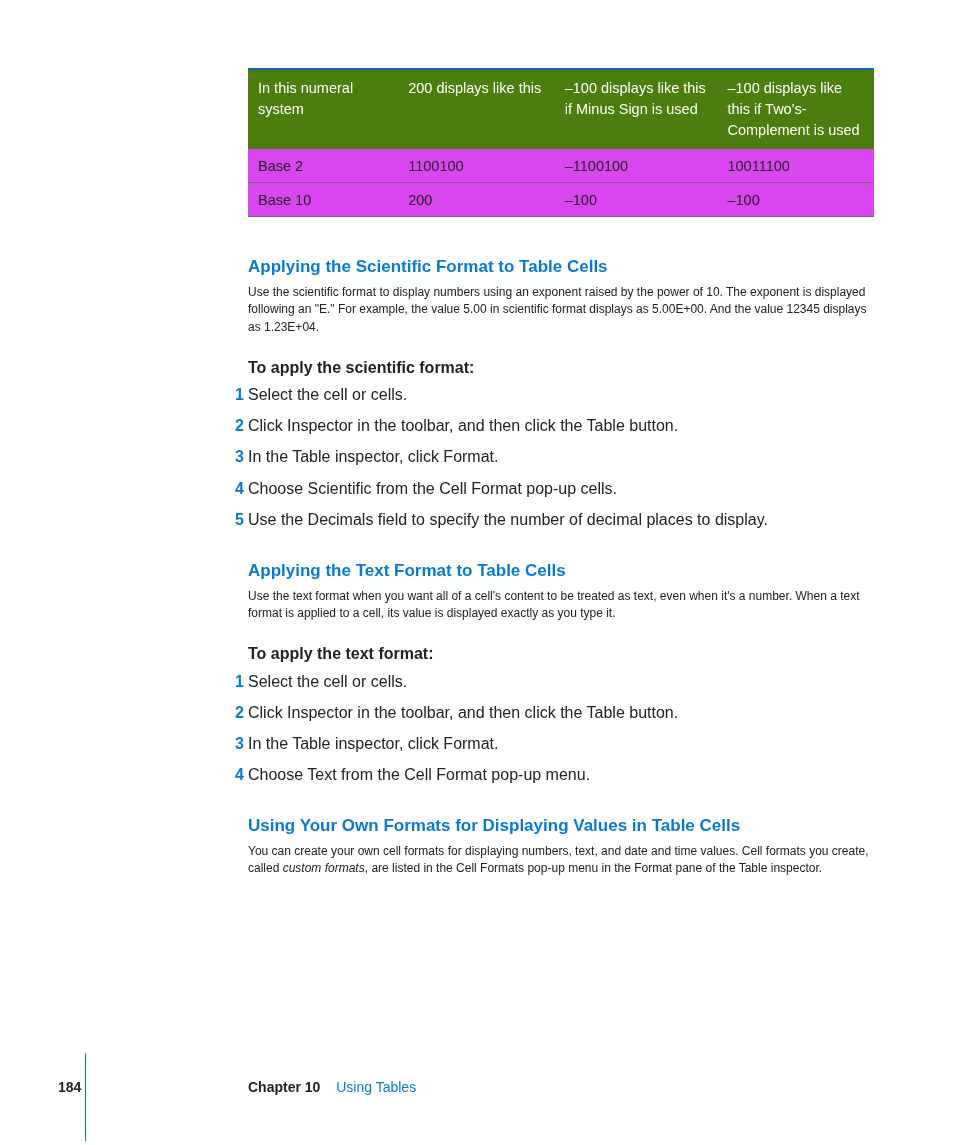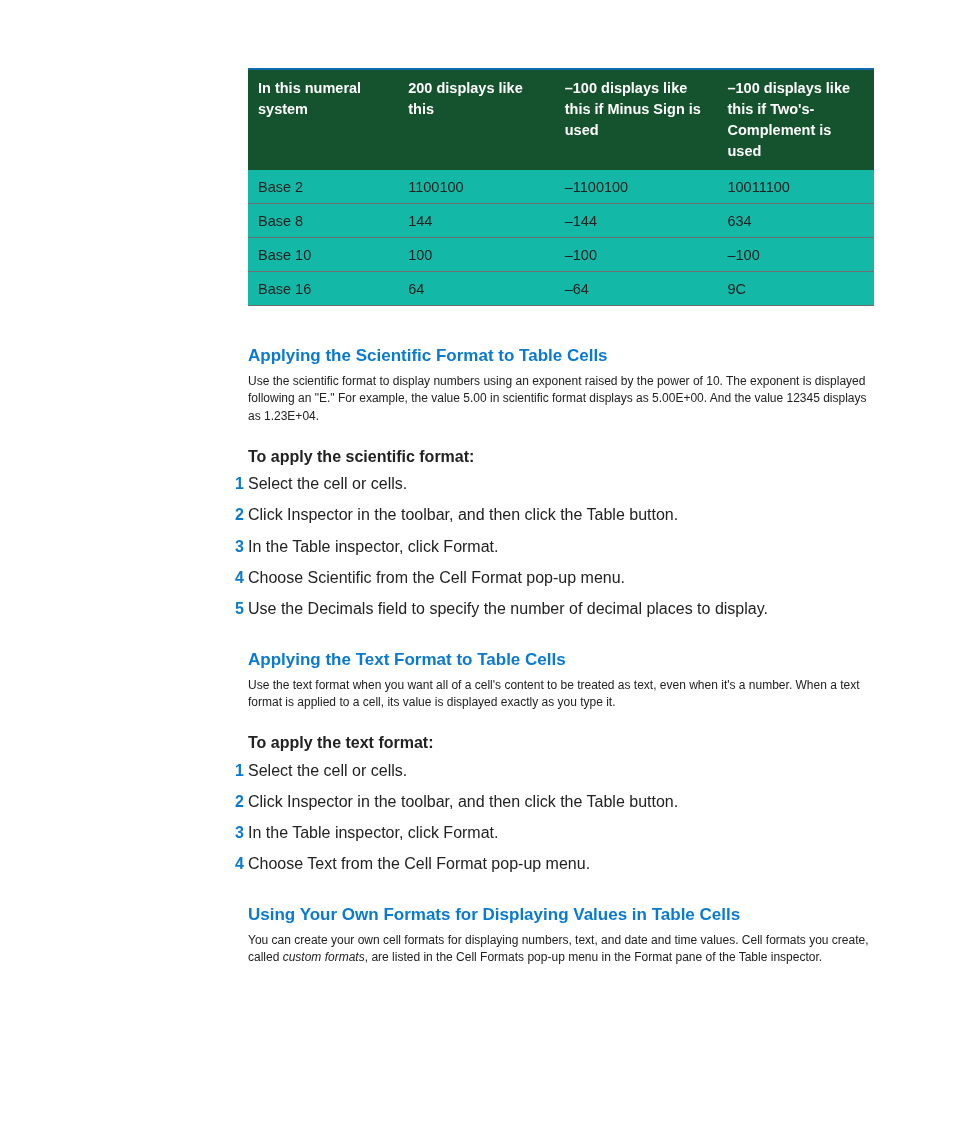--- a/index.html
+++ b/index.html
@@ -22,35 +22,35 @@
     padding: 68px 80px 0 248px;
   }
   
   table.data {
     width: 100%;
     border-collapse: collapse;
     font-size: 14.5px;
     margin-bottom: 38px;
   }
   table.data thead th {
-    background: #14532d;
+    background: #4d7c0f;
     color: #fff;
-    font-weight: 700;
+    font-weight: 400;
     text-align: left;
     vertical-align: top;
     padding: 8px 10px 8px 10px;
     border-top: 2px solid #0f6ab0;
   }
   table.data thead th + th { }
   table.data tbody td {
     padding: 7px 10px 5px 10px;
     border-bottom: 1px solid #6e6e6e;
     vertical-align: top;
     color: #222;
-    background: #14b8a6;
+    background: #d946ef;
   }
   table.data th:nth-child(1), table.data td:nth-child(1) { width: 24%; }
   table.data th:nth-child(2), table.data td:nth-child(2) { width: 25%; }
   table.data th:nth-child(3), table.data td:nth-child(3) { width: 26%; }
   table.data th:nth-child(4), table.data td:nth-child(4) { width: 25%; }
 
   h3.section {
     color: #0a7ad1;
     font-weight: 700;
     font-size: 17px;
@@ -137,49 +137,37 @@
       </tr>
     </thead>
     <tbody>
       <tr>
         <td>Base 2</td>
         <td>1100100</td>
         <td>–1100100</td>
         <td>10011100</td>
       </tr>
       <tr>
-        <td>Base 8</td>
-        <td>144</td>
-        <td>–144</td>
-        <td>634</td>
-      </tr>
-      <tr>
         <td>Base 10</td>
-        <td>100</td>
+        <td>200</td>
         <td>–100</td>
         <td>–100</td>
-      </tr>
-      <tr>
-        <td>Base 16</td>
-        <td>64</td>
-        <td>–64</td>
-        <td>9C</td>
       </tr>
     </tbody>
   </table>
 
   <div class="section-block">
     <h3 class="section">Applying the Scientific Format to Table Cells</h3>
     <p class="body">Use the scientific format to display numbers using an exponent raised by the power of 10. The exponent is displayed following an "E." For example, the value 5.00 in scientific format displays as 5.00E+00. And the value 12345 displays as 1.23E+04.</p>
     <p class="lead">To apply the scientific format:</p>
     <ol class="steps">
       <li><span class="num">1</span><span>Select the cell or cells.</span></li>
       <li><span class="num">2</span><span>Click Inspector in the toolbar, and then click the Table button.</span></li>
       <li><span class="num">3</span><span>In the Table inspector, click Format.</span></li>
-      <li><span class="num">4</span><span>Choose Scientific from the Cell Format pop-up menu.</span></li>
+      <li><span class="num">4</span><span>Choose Scientific from the Cell Format pop-up cells.</span></li>
       <li><span class="num">5</span><span>Use the Decimals field to specify the number of decimal places to display.</span></li>
     </ol>
   </div>
 
   <div class="section-block">
     <h3 class="section">Applying the Text Format to Table Cells</h3>
     <p class="body">Use the text format when you want all of a cell's content to be treated as text, even when it's a number. When a text format is applied to a cell, its value is displayed exactly as you type it.</p>
     <p class="lead">To apply the text format:</p>
     <ol class="steps">
       <li><span class="num">1</span><span>Select the cell or cells.</span></li>
@@ -189,14 +177,22 @@
     </ol>
   </div>
 
   <div class="section-block">
     <h3 class="section">Using Your Own Formats for Displaying Values in Table Cells</h3>
     <p class="body">
       <span>You can create your own cell formats for displaying numbers, text, and date and time values. Cell formats you create, called </span><em class="it">custom formats</em><span>, are listed in the Cell Formats pop-up menu in the Format pane of the Table inspector.</span>
     </p>
   </div>
 
+  <div class="footer">
+    <span class="pgnum">184</span>
+    <span class="rule"></span>
+    <span class="chap">
+      <span class="bold">Chapter 10</span>
+      <span class="blue">Using Tables</span>
+    </span>
+  </div>
 
 </div>
 
 </body></html>

